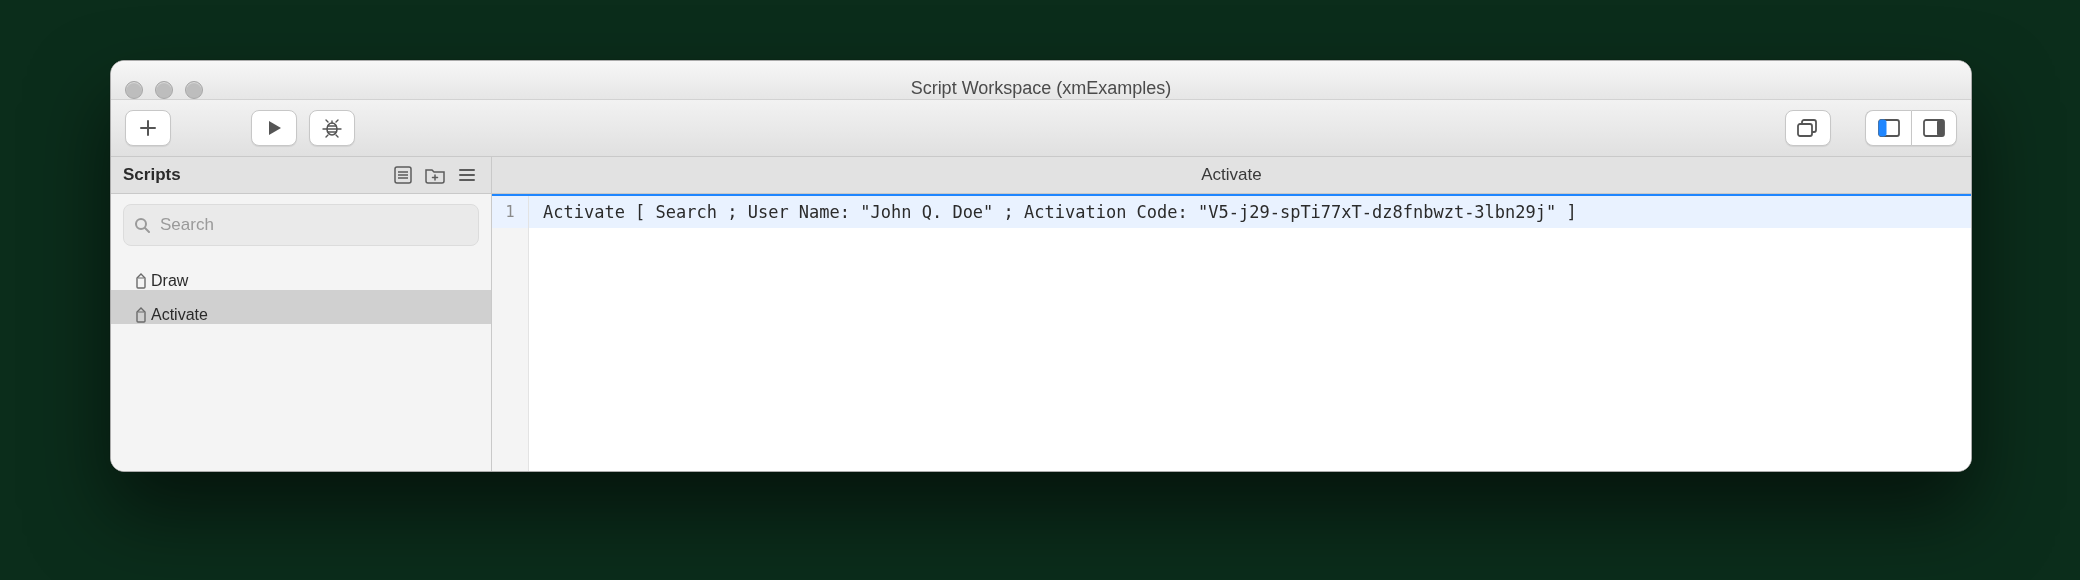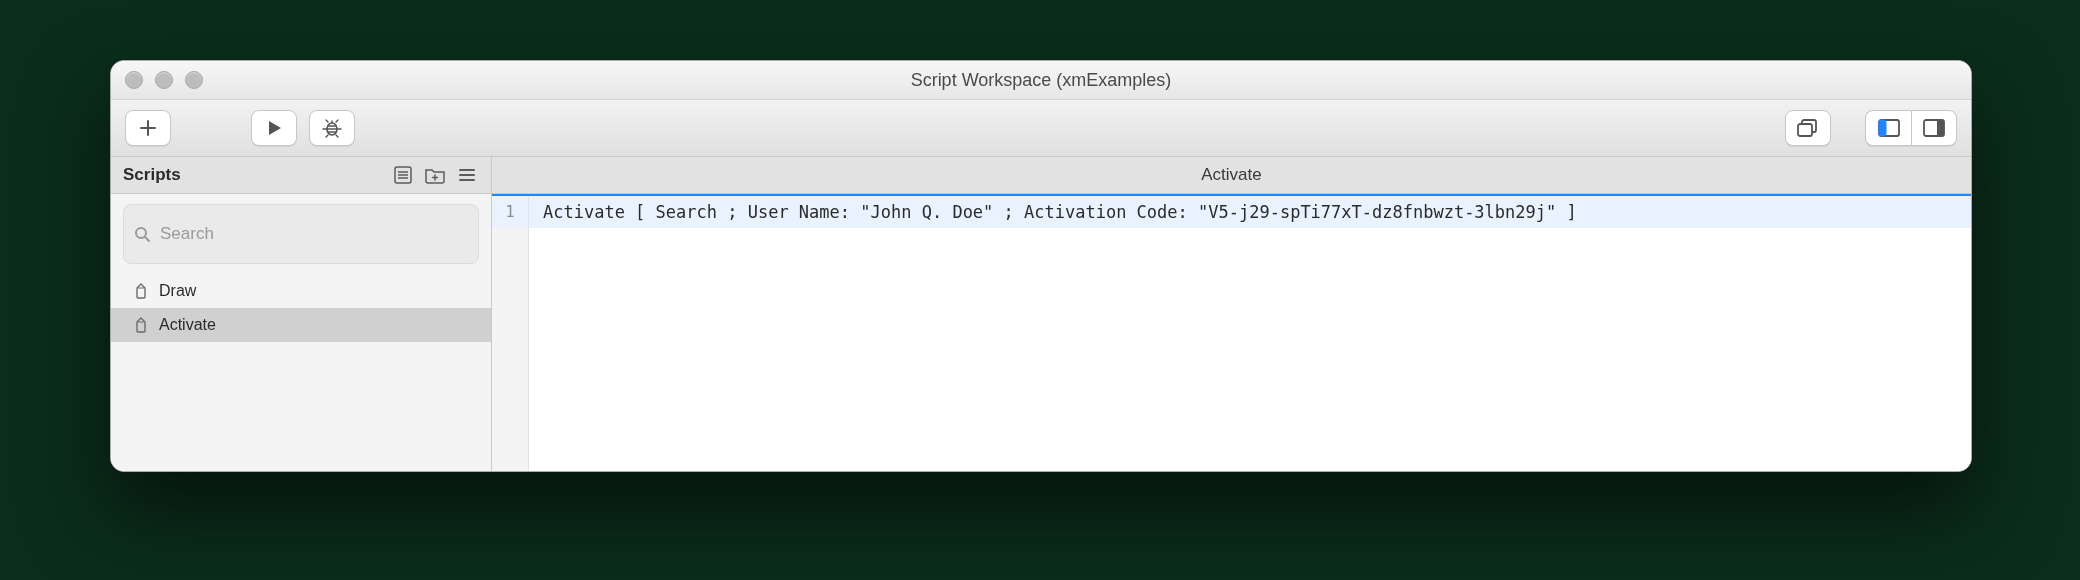--- a/index.html
+++ b/index.html
@@ -41,21 +41,21 @@
     display: flex;
     flex-direction: column;
     overflow: hidden;
   }
   
   .titlebar {
     height: 38px;
     background: linear-gradient(var(--titlebar-top), var(--titlebar-bot));
     border-bottom: 1px solid #d2d2d2;
     display: flex;
-    align-items: center;
+    align-items: flex-end;
     padding: 0 14px;
     position: relative;
   }
   .traffic {
     display: flex; gap: 12px;
   }
   .traffic .dot {
     width: 16px; height: 16px; border-radius: 50%;
     background: #bdbdbd; border: 1px solid #a7a7a7;
     box-shadow: inset 0 1px 1px rgba(255,255,255,0.5);
@@ -133,38 +133,38 @@
   .search-wrap {
     padding: 10px 12px;
   }
   .search {
     height: 34px;
     background: #eaeaea;
     border: 1px solid #dcdcdc;
     border-radius: 8px;
     display: flex;
     align-items: center;
-    padding: 12px 10px;
+    padding: 3px 10px;
     gap: 8px;
     color: var(--muted);
   }
   .search input {
     flex: 1;
     border: none; outline: none;
     background: transparent;
     font-size: 17px;
     color: var(--text);
   }
   .search input::placeholder { color: var(--muted); }
   .script-list { flex: 1; overflow: auto; }
   .script-item {
     height: 34px;
-    display: flex; align-items: center;
+    display: flex; align-items: flex-end;
     padding: 0 12px 0 22px;
-    gap: 8px;
+    gap: 0;
     font-size: 16px;
   }
   .script-item.selected {
     background: var(--selection-row);
   }
   .script-icon { width: 18px; height: 18px; display: inline-flex; align-items: center; justify-content: center; }
   
   .main {
     flex: 1;
     display: flex;

